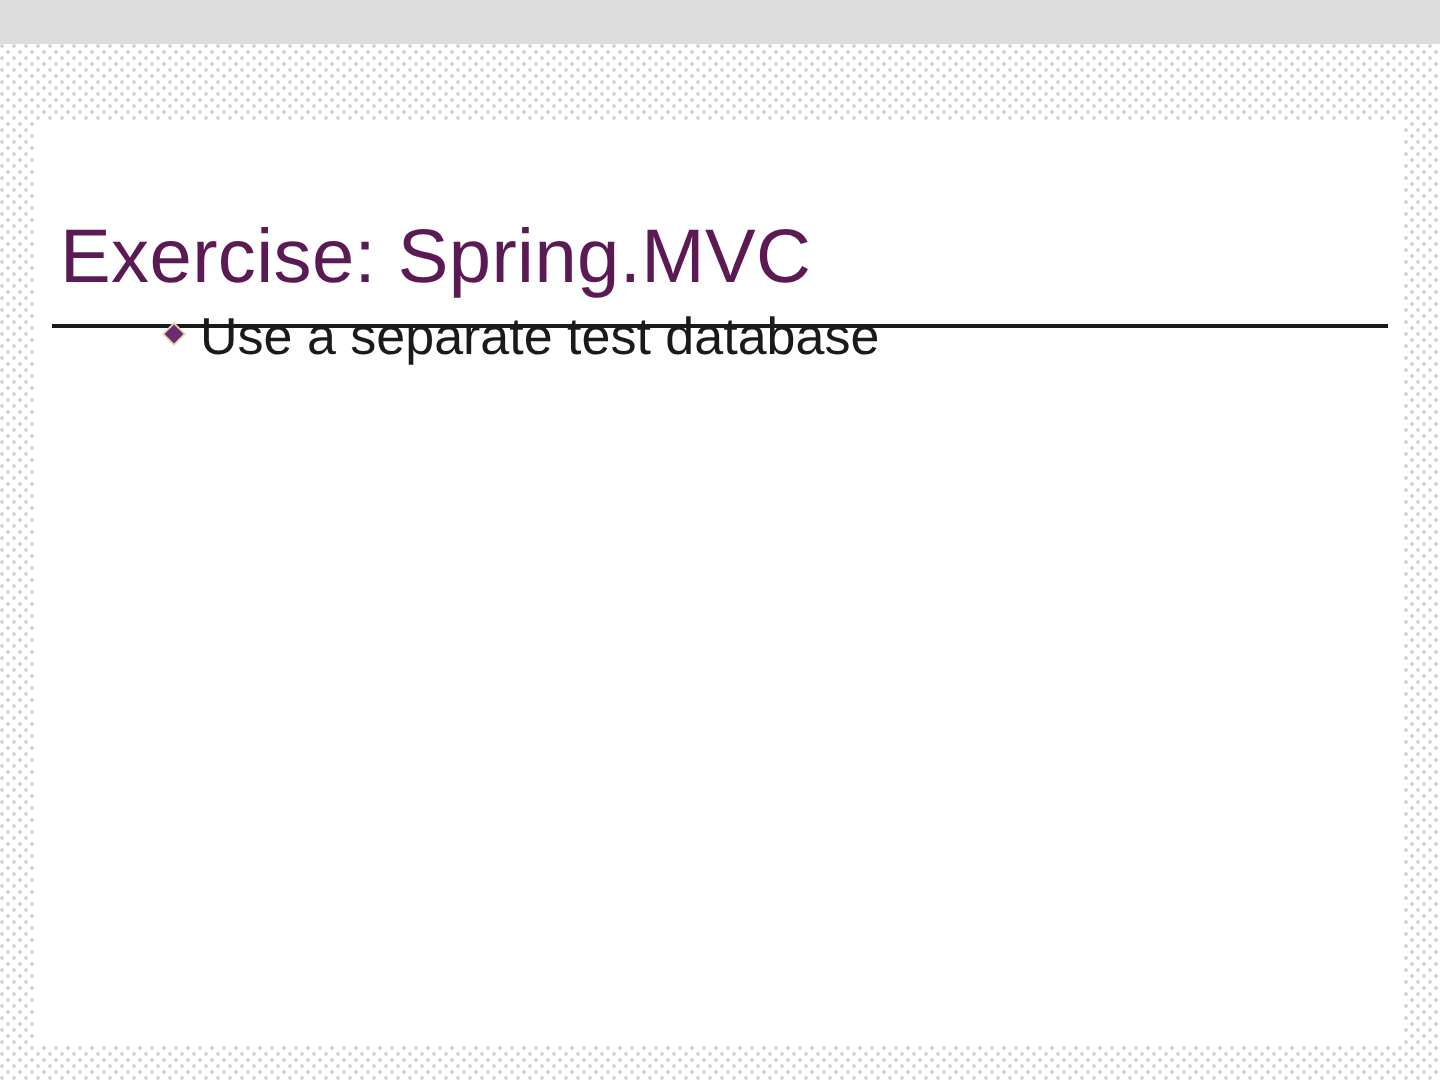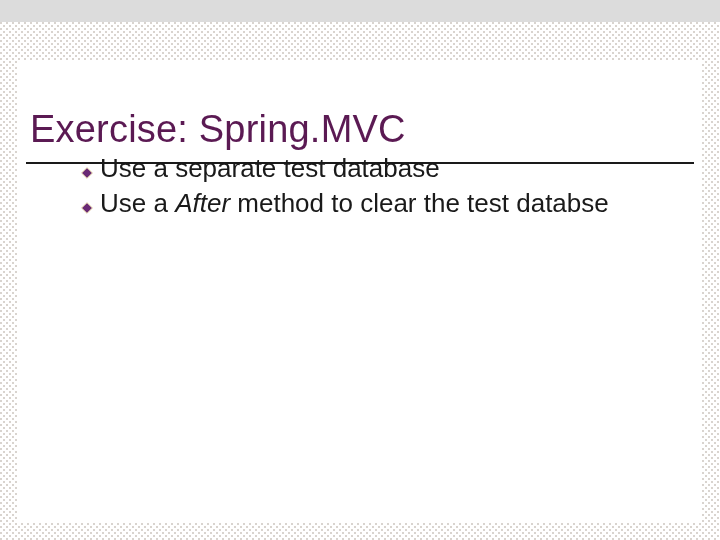--- a/index.html
+++ b/index.html
@@ -51,21 +51,21 @@
     line-height: 1.15;
   }
   .body {
     position: absolute;
     top: 130px;
     left: 80px;
     right: 60px;
   }
   .item {
     display: flex;
-    align-items: center;
+    align-items: flex-start;
     gap: 6px;
     font-size: 26px;
     color: #1a1a1a;
     line-height: 1.28;
     margin-bottom: 2px;
   }
   .bullet {
     flex: 0 0 auto;
     width: 14px;
     height: 14px;
@@ -95,26 +95,15 @@
           <rect x="3.2" y="3.2" width="7.6" height="7.6" transform="rotate(45 7 7)" fill="#6a2a75"></rect>
           <rect x="3.2" y="3.2" width="7.6" height="7.6" transform="rotate(45 7 7)" fill="none" stroke="#e7d6a6" stroke-width="0.9"></rect>
         </svg>
       </span>
       <span class="text">
         <span>Use a separate test database</span><em></em><span></span>
       </span>
     </div>
 
 
-    <div class="item">
-      <span class="bullet">
-        <svg viewBox="0 0 14 14">
-          <rect x="3.2" y="3.2" width="7.6" height="7.6" transform="rotate(45 7 7)" fill="#6a2a75"></rect>
-          <rect x="3.2" y="3.2" width="7.6" height="7.6" transform="rotate(45 7 7)" fill="none" stroke="#e7d6a6" stroke-width="0.9"></rect>
-        </svg>
-      </span>
-      <span class="text">
-        <span>Use a </span><em>After</em><span> method to clear the test databse</span>
-      </span>
-    </div>
 
   </div>
 </div>
 
 </body></html>

